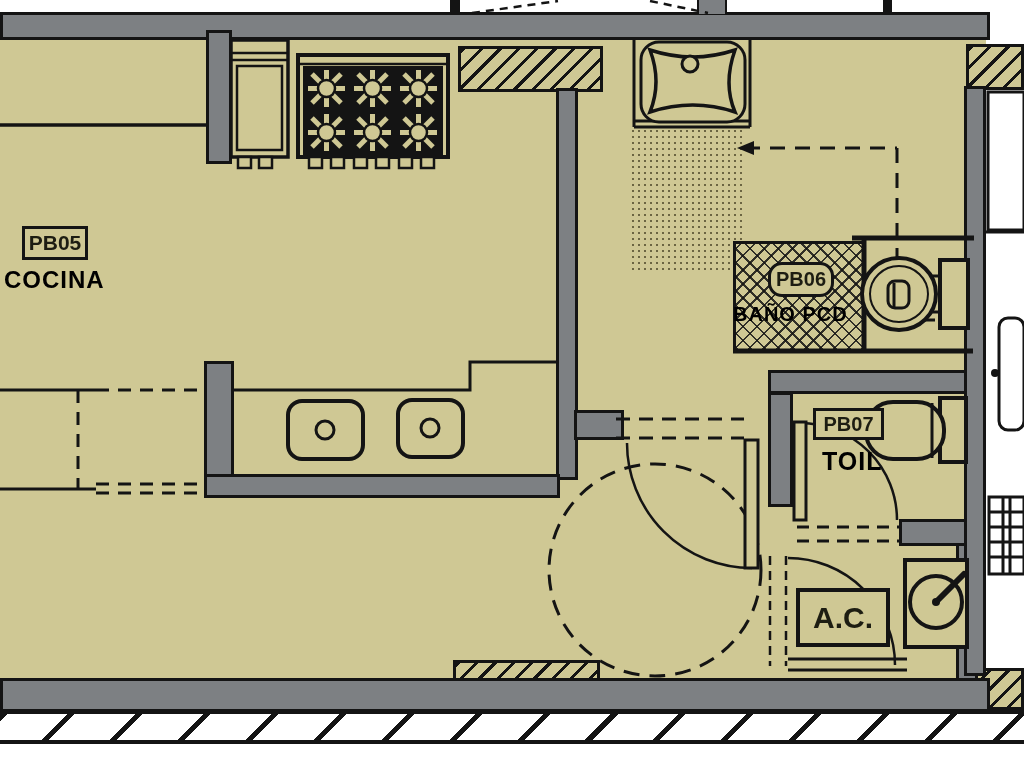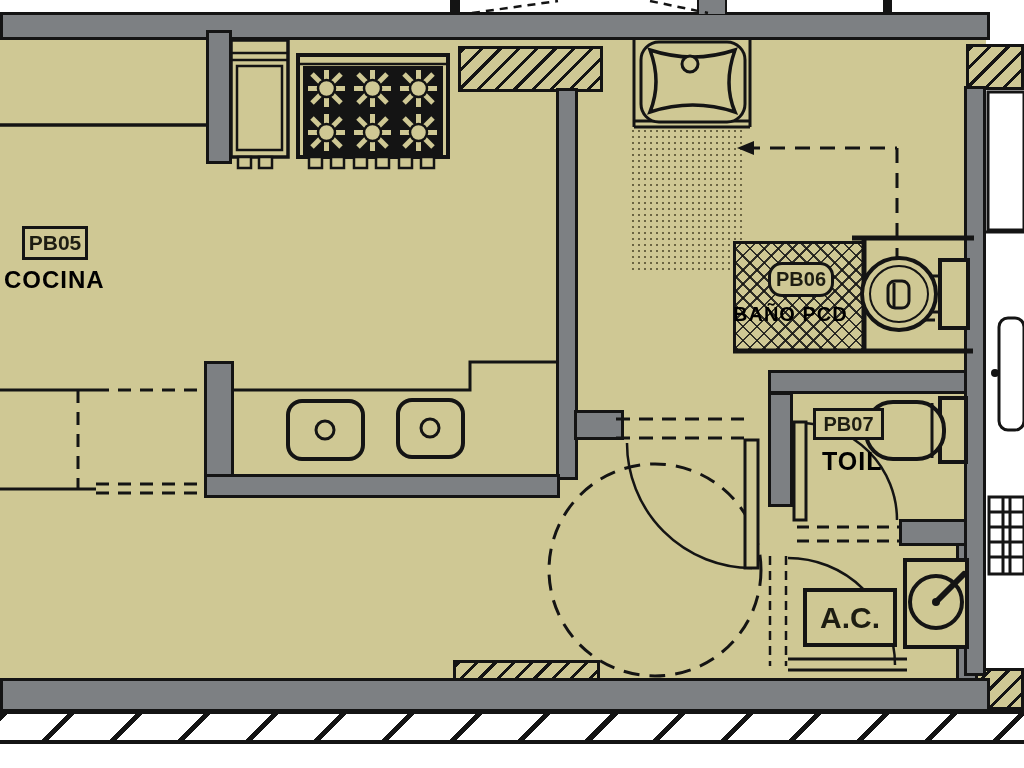--- a/index.html
+++ b/index.html
@@ -253,17 +253,17 @@
   <div class="label-box" style="left:768px;top:262px;width:66px;height:35px;font-size:20px;border-radius:14px;">
     <span>PB06</span>
   </div>
   <div class="label-text" style="left:733px;top:303px;font-size:20px;font-weight:700;letter-spacing:1px;">BAÑO PCD</div>
 
   <div class="label-box" style="left:813px;top:408px;width:71px;height:32px;font-size:20px;">
     <span>PB07</span>
   </div>
   <div class="label-text" style="left:814px;top:447px;font-size:25px;font-weight:600;letter-spacing:1px;margin-left:8px;">TOIL</div>
 
-  <div class="label-box" style="left:796px;top:588px;width:94px;height:59px;font-size:30px;border-width:4px;margin-left:7px;">
+  <div class="label-box" style="left:796px;top:588px;width:94px;height:59px;font-size:30px;border-width:4px;">
     <span>A.C.</span>
   </div>
 
 </div>
 
 </body></html>

